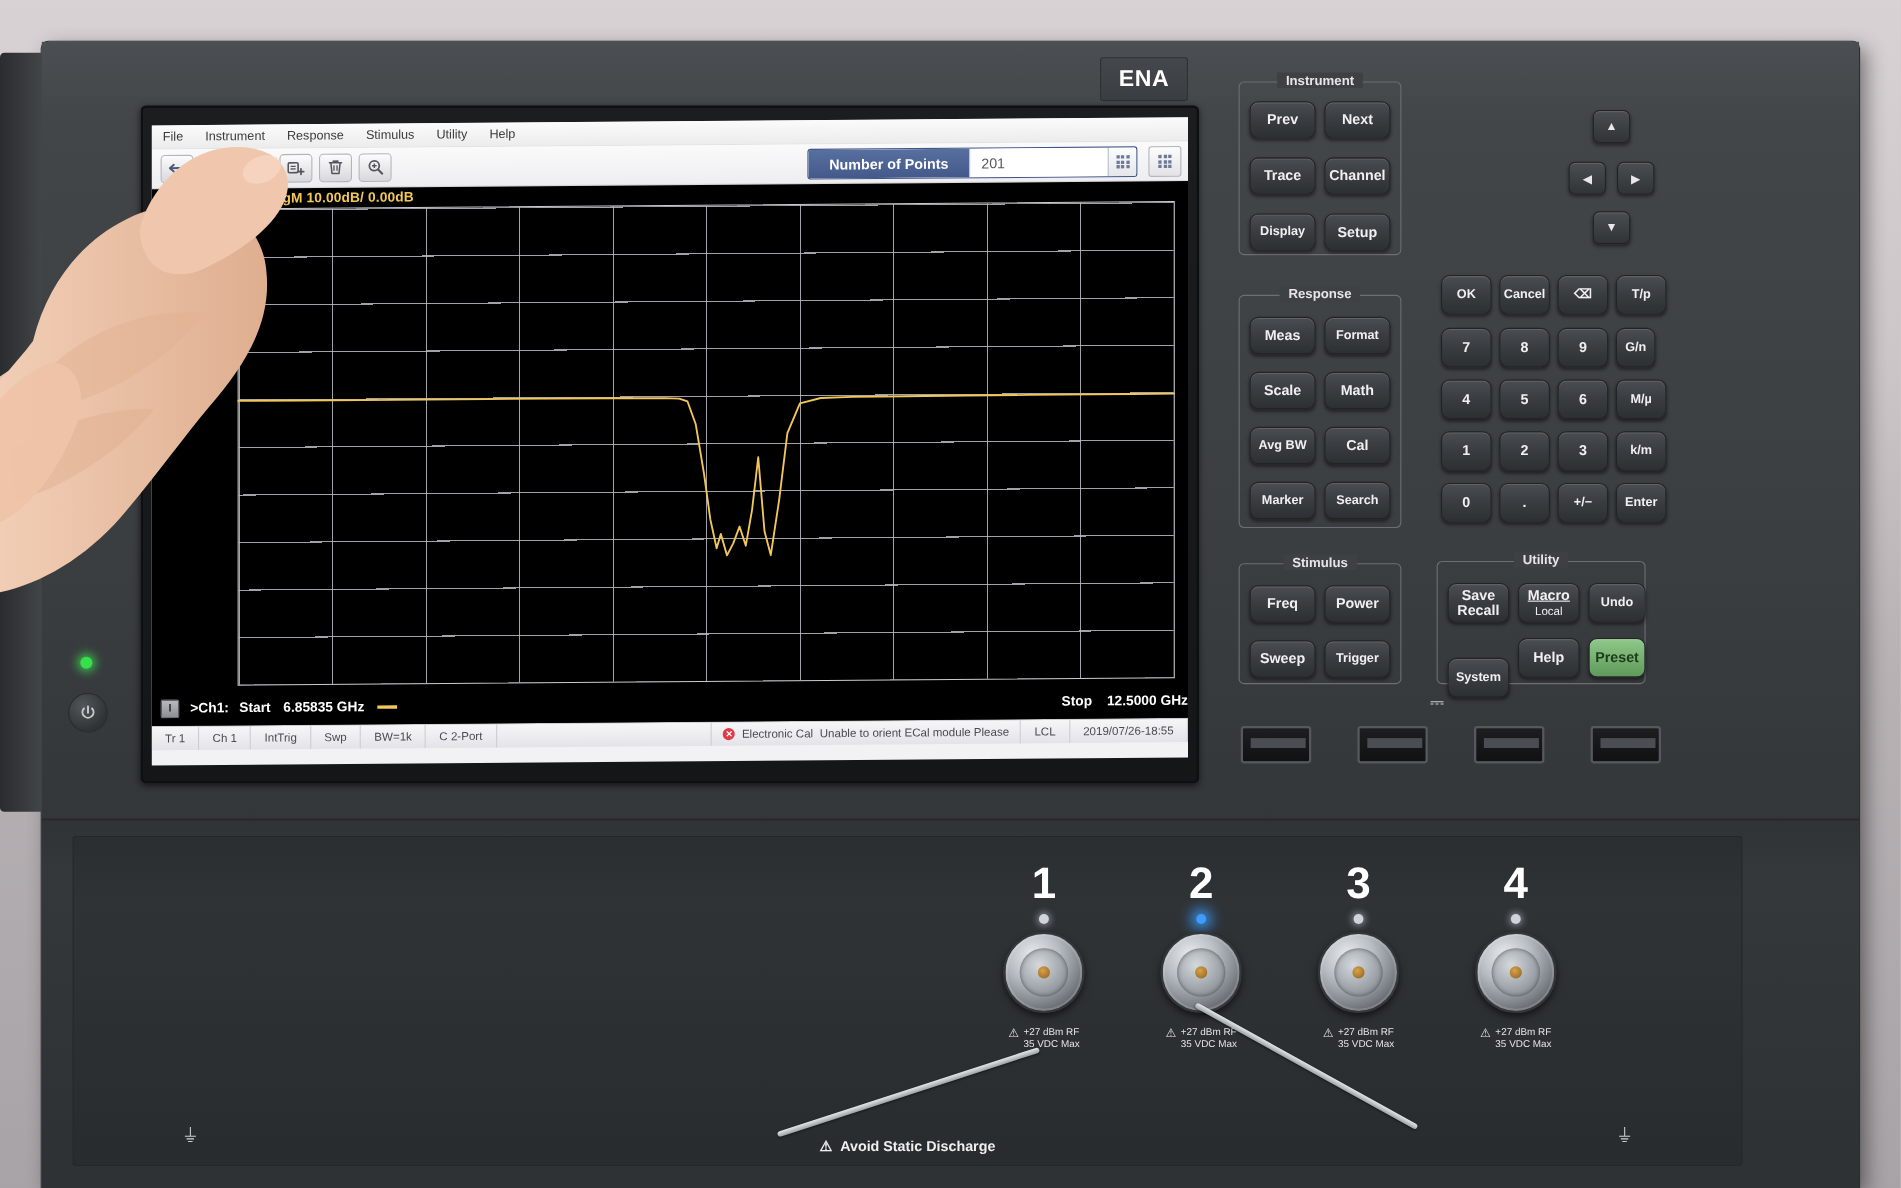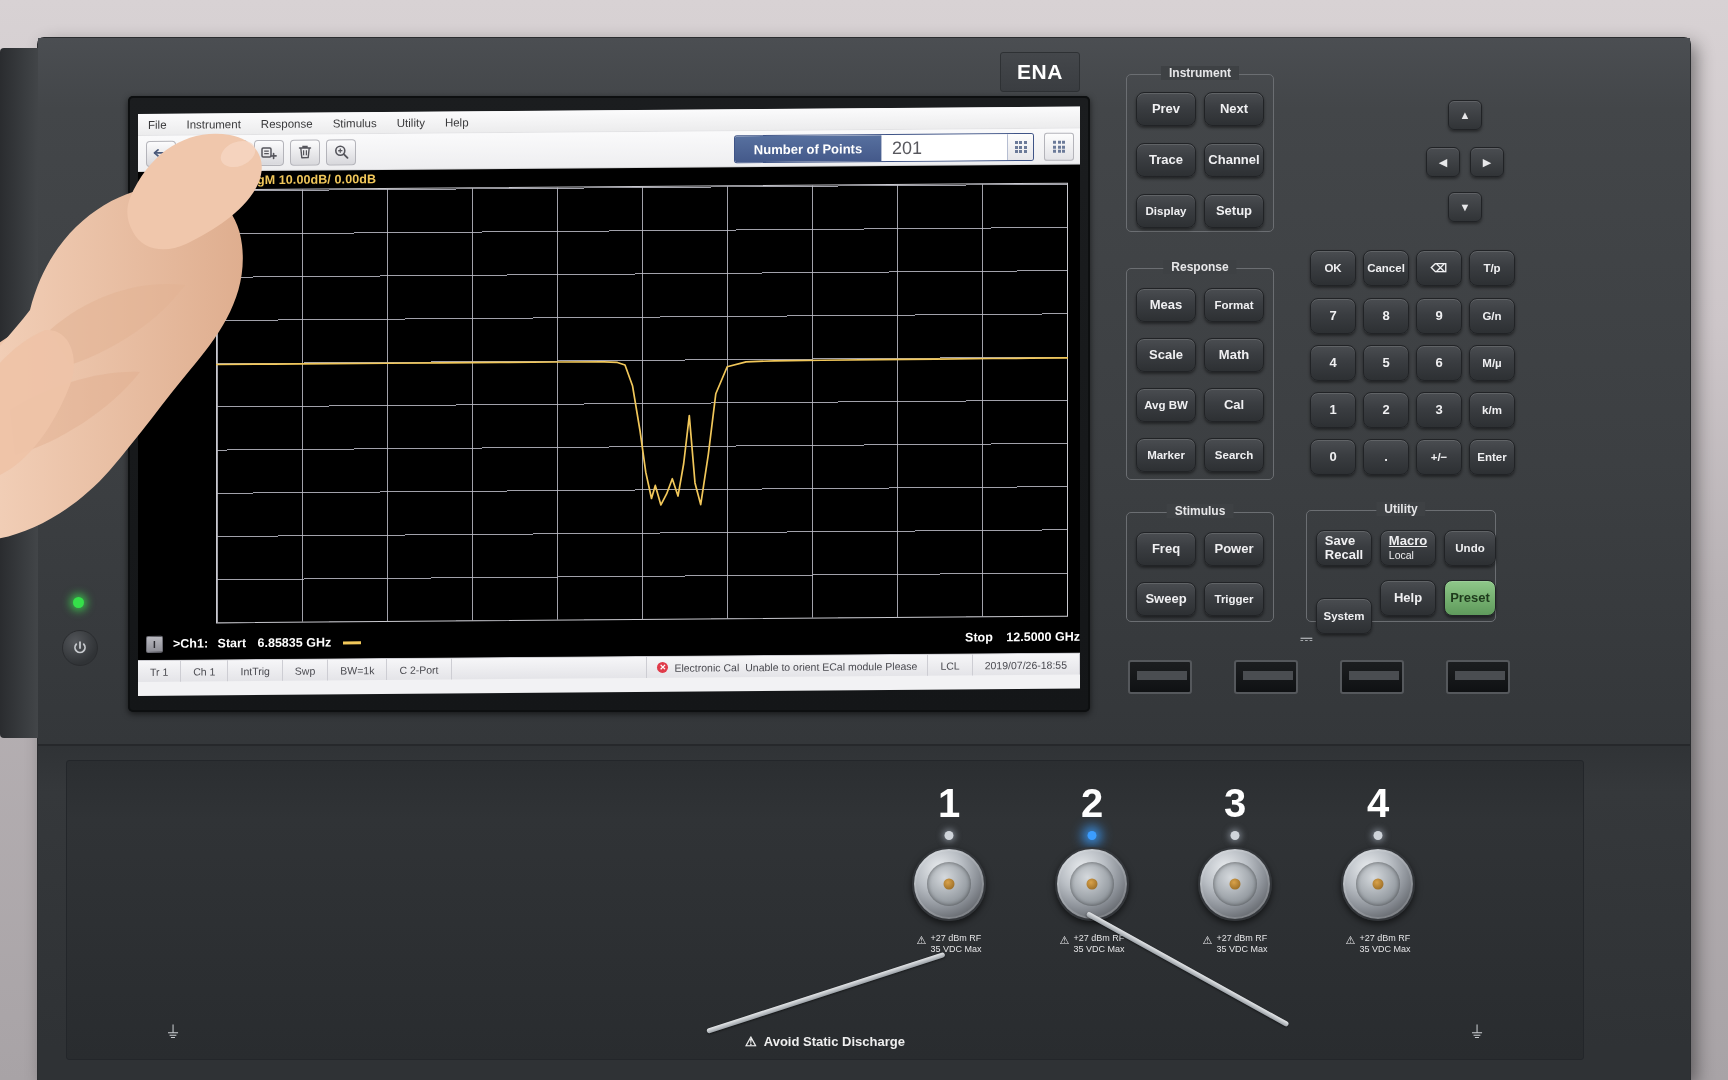--- a/index.html
+++ b/index.html
@@ -113,21 +113,21 @@
     display: flex; align-items: stretch;
     border: 1px solid #3f5487; border-radius: 3px; overflow: hidden;
   }
   .np-label {
     background: linear-gradient(180deg,#57709f,#44598a);
     color: #fff; font-size: 13px; font-weight: bold;
     display:flex;align-items:center; padding: 0 14px;
     min-width: 146px; justify-content:center;
   }
   .np-value {
-    background: #fff; color: #58585e; font-size: 18px;
+    background: #fff; color: #58585e; font-size: 13px;
     display:flex;align-items:center; padding: 0 10px; width: 126px;
     border-left: 1px solid #b6bed2;
   }
   .np-grid {
     width: 26px; background: linear-gradient(180deg,#fdfdfd,#e6e6ea);
     border-left:1px solid #b6bed2; display:flex;align-items:center;justify-content:center;
   }
   .tb-right {
     position: absolute; right: 6px; top: 4px; width: 30px; height: 28px;
     background: linear-gradient(180deg,#fdfdfd,#e3e3e7);
@@ -226,21 +226,21 @@
     color:#e6e6e8; font-size:12px; font-weight:bold; white-space:nowrap;
   }
   .hkey {
     position:absolute;
     background: linear-gradient(180deg,#4a4d51 0%, #3a3d41 45%, #2d3033 100%);
     border: 1px solid #212326;
     border-radius: 8px;
     box-shadow: inset 0 1px 0 rgba(255,255,255,.13), 0 2px 3px rgba(0,0,0,.45);
     color:#f0f0f2; font-size:13px; font-weight:bold;
     display:flex;align-items:center;justify-content:center;
-    text-align:left; line-height:1.05;
+    text-align:center; line-height:1.05;
   }
   .hkey.small { font-size: 11.5px; }
   .hkey.green {
     background: linear-gradient(180deg,#8fc88a 0%, #76b171 50%, #5f9a5c 100%);
     color:#1e3a1c;
   }
   .hkey .sub { font-size:10.5px; font-weight:normal; }
   .hkey .u { text-decoration: underline; }
   .arrowbtn {
     position:absolute; width: 34px; height: 30px;
@@ -528,21 +528,21 @@
     <div class="hkey green" style="left:334px; top:528px; width:52px; height:36px;">Preset</div>
 
     <div class="hkey small" style="left:200px; top:198px; width:46px; height:36px;">OK</div>
     <div class="hkey small" style="left:253px; top:198px; width:46px; height:36px;">Cancel</div>
     <div class="hkey small" style="left:306px; top:198px; width:46px; height:36px;">⌫</div>
     <div class="hkey small" style="left:359px; top:198px; width:46px; height:36px;">T/p</div>
 
     <div class="hkey" style="left:200px; top:246px; width:46px; height:36px;">7</div>
     <div class="hkey" style="left:253px; top:246px; width:46px; height:36px;">8</div>
     <div class="hkey" style="left:306px; top:246px; width:46px; height:36px;">9</div>
-    <div class="hkey small" style="left:359px; top:246px; width:46px; height:36px;">G/n</div>
+    <div class="hkey small" style="left:359px; top:246px; width:36px; height:36px;">G/n</div>
 
     <div class="hkey" style="left:200px; top:293px; width:46px; height:36px;">4</div>
     <div class="hkey" style="left:253px; top:293px; width:46px; height:36px;">5</div>
     <div class="hkey" style="left:306px; top:293px; width:46px; height:36px;">6</div>
     <div class="hkey small" style="left:359px; top:293px; width:46px; height:36px;">M/µ</div>
 
     <div class="hkey" style="left:200px; top:340px; width:46px; height:36px;">1</div>
     <div class="hkey" style="left:253px; top:340px; width:46px; height:36px;">2</div>
     <div class="hkey" style="left:306px; top:340px; width:46px; height:36px;">3</div>
     <div class="hkey small" style="left:359px; top:340px; width:46px; height:36px;">k/m</div>

